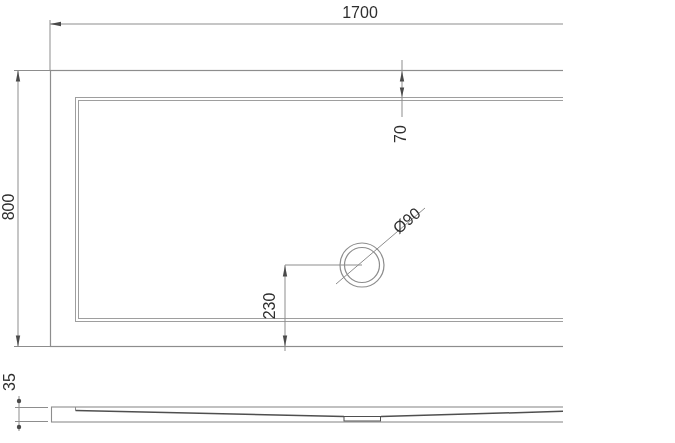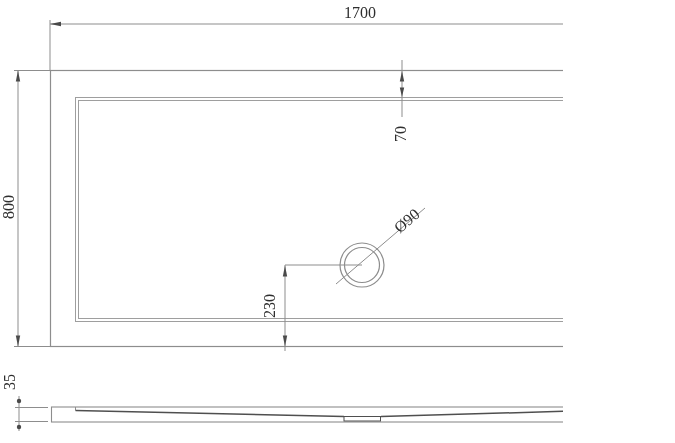--- a/index.html
+++ b/index.html
@@ -1,21 +1,21 @@
 <!DOCTYPE html>
 <html><head>
 <meta charset="utf-8">
 <style>
   html,body{margin:0;padding:0;background:#fff;}
   .canvas{
     position:relative;
     width:563px;height:443px;
     background:#ffffff;
     overflow:hidden;
-    font-family:Liberation Serif, serif;
+    font-family:Liberation Sans, sans-serif;
   }
   .canvas svg{position:absolute;left:0;top:0;}
   .lbl{
     position:absolute;
     font-size:16px;
     color:#2e2e2e;
     white-space:nowrap;
     transform-origin:center center;
     line-height:1;
   }

